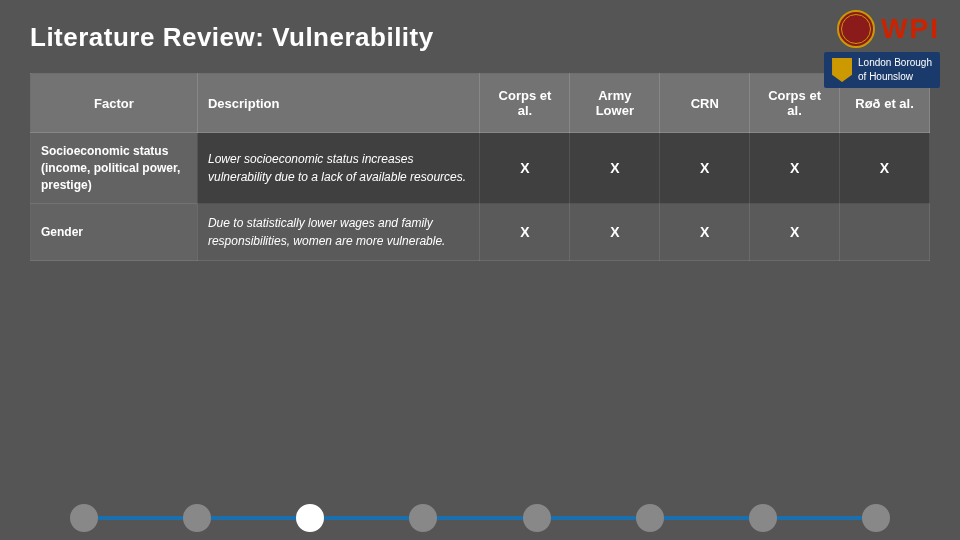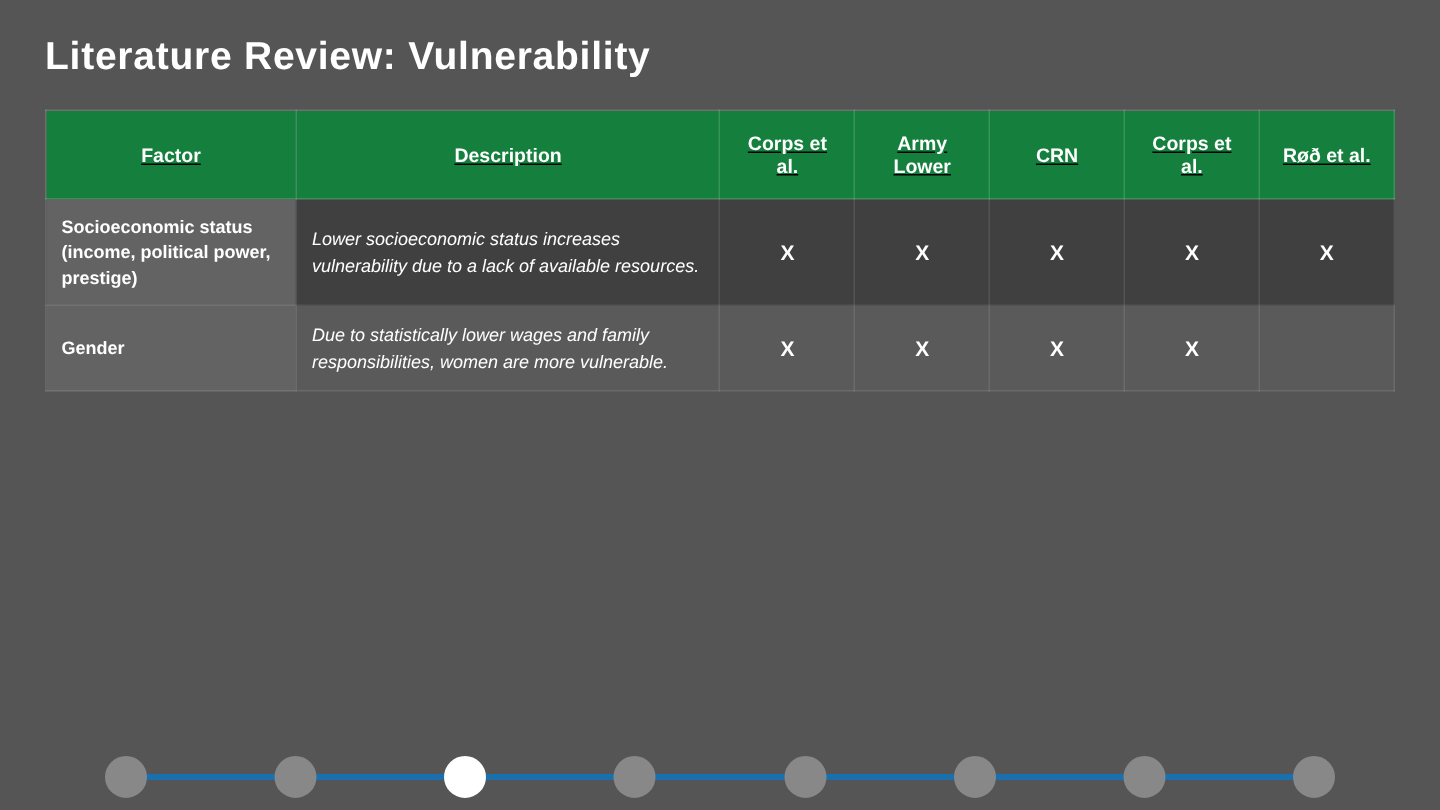--- a/index.html
+++ b/index.html
@@ -97,40 +97,39 @@
       border-collapse: collapse;
       width: calc(100% - 60px);
     }
 
     table {
       width: 100%;
       border-collapse: collapse;
     }
 
     thead tr {
-      background: #15803d;
-      text-decoration: underline;
+      background: #737373;
     }
 
     thead th {
       color: white;
       font-size: 13px;
       font-weight: bold;
       padding: 14px 10px;
       text-align: center;
       border: 1px solid rgba(255,255,255,0.15);
     }
 
     thead th.factor-header {
       width: 130px;
       text-align: center;
     }
 
     thead th.desc-header {
-      text-align: center;
+      text-align: left;
       width: 220px;
     }
 
     thead th.narrow {
       width: 70px;
     }
 
     tbody tr {
       background: #404040;
     }
@@ -211,20 +210,35 @@
       flex: 1;
     }
   </style>
 </head>
 <body>
 
 <div class="slide">
 
   <div class="title">Literature Review: Vulnerability</div>
 
+  <div class="logo-area">
+    <div class="wpi-logo">
+      <div class="wpi-circle">
+        <div class="wpi-circle-inner"></div>
+      </div>
+      <span class="wpi-text">WPI</span>
+    </div>
+    <div class="london-logo">
+      <div class="london-shield"></div>
+      <div class="london-text">
+        <div>London Borough</div>
+        <div>of Hounslow</div>
+      </div>
+    </div>
+  </div>
 
   <div class="table-container">
     <table>
       <thead>
         <tr>
           <th class="factor-header">Factor</th>
           <th class="desc-header">Description</th>
           <th class="narrow">Corps et al.</th>
           <th class="narrow">Army Lower</th>
           <th class="narrow">CRN</th>

